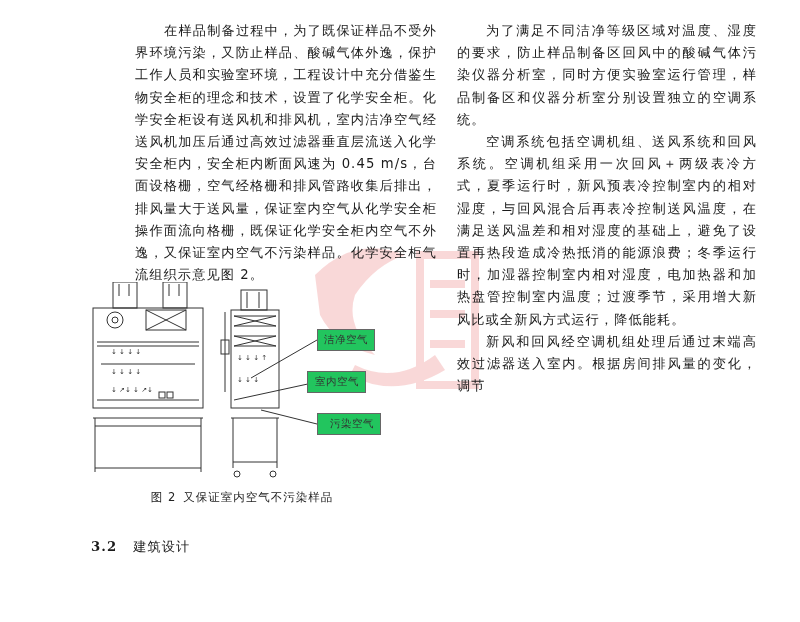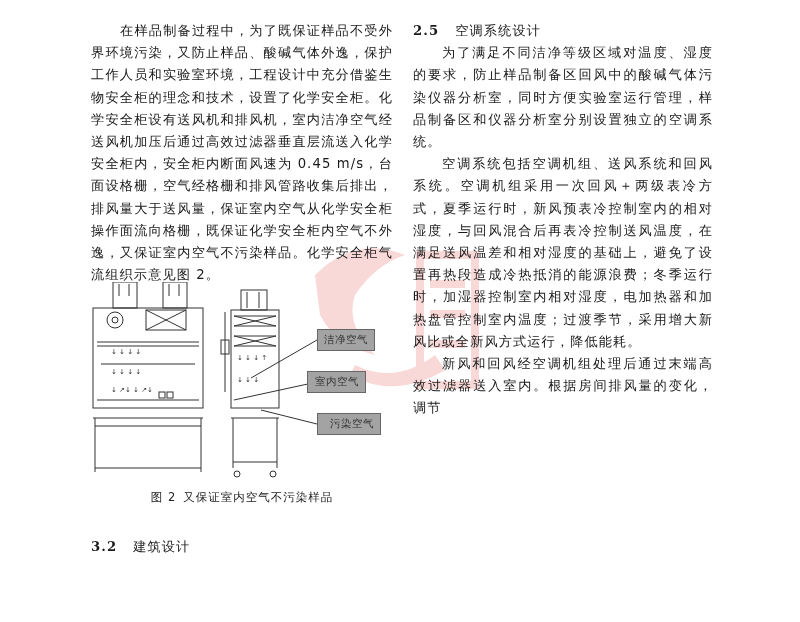--- a/index.html
+++ b/index.html
@@ -1,32 +1,32 @@
 <!DOCTYPE html>
 <html><head>
 <meta charset="utf-8">
 <style>
   html, body { margin:0; padding:0; }
   body { width:800px; height:622px; background:#ffffff; position:relative; overflow:hidden;
          font-family:"DejaVu Sans", "Liberation Sans", sans-serif; color:#1a1a1a; }
-  .col { position:absolute; top:20px; font-size:13.2px; line-height:22.2px; letter-spacing:1.1px; }
+  .col { position:absolute; top:20px; font-size:13.2px; line-height:22.2px; letter-spacing:1.1px;margin-left:44px; }
   .col.left { left:91px; width:302px; }
   .col.right { left:413px; width:300px; }
   p { margin:0; text-align:justify; text-align-last:left; }
   .ind { text-indent:2.2em; }
   .h { font-weight:bold; margin:0; }
   .h .num { font-family:"DejaVu Serif", serif; margin-right:16px; }
   .h .t { font-weight:normal; }
   .fig { position:absolute; left:91px; top:282px; width:300px; height:200px; }
   .caption { position:absolute; left:91px; top:490px; width:302px; text-align:center;
              font-size:11.5px; letter-spacing:1px; color:#222; }
   .caption .n { margin-right:7px; }
   .h24 { position:absolute; left:91px; top:536px; width:302px; font-size:13.2px; letter-spacing:1.1px; line-height:22px;}
   .watermark { position:absolute; left:295px; top:235px; width:190px; height:160px; opacity:0.18; pointer-events:none; }
-  .label-box { position:absolute; background:#a3a3a3; border:1px solid #666; font-family:"DejaVu Serif", serif;
+  .label-box { position:absolute; background:#22c55e; border:1px solid #666; font-family:"DejaVu Serif", serif;
                font-size:10.5px; padding:3px 6px; color:#333; letter-spacing:0.5px; }
 </style>
 </head>
 <body>
 
 <svg class="watermark" viewBox="0 0 190 160">
   <path d="M20 40 Q60 0 110 20 Q80 30 60 60 Q50 90 80 120 Q40 110 25 80 Z" fill="#e03030"></path>
   <path d="M60 130 Q100 150 140 120 L150 135 Q100 165 55 140 Z" fill="#e03030"></path>
   <rect x="125" y="20" width="55" height="130" fill="none" stroke="#e03030" stroke-width="8"></rect>
   <rect x="135" y="45" width="35" height="8" fill="#e03030"></rect>
@@ -111,17 +111,16 @@
 
 <div class="caption">
   <span class="n">图 2</span><span>又保证室内空气不污染样品</span>
 </div>
 
 <div class="h24">
   <div class="h"><span class="num">3.2</span><span class="t">建筑设计</span></div>
 </div>
 
 <div class="col right">
-  <div class="h"><span class="num">2.5</span><span class="t">空调系统设计</span></div>
   <p class="ind">为了满足不同洁净等级区域对温度、湿度的要求，防止样品制备区回风中的酸碱气体污染仪器分析室，同时方便实验室运行管理，样品制备区和仪器分析室分别设置独立的空调系统。</p>
   <p class="ind">空调系统包括空调机组、送风系统和回风系统。空调机组采用一次回风＋两级表冷方式，夏季运行时，新风预表冷控制室内的相对湿度，与回风混合后再表冷控制送风温度，在满足送风温差和相对湿度的基础上，避免了设置再热段造成冷热抵消的能源浪费；冬季运行时，加湿器控制室内相对湿度，电加热器和加热盘管控制室内温度；过渡季节，采用增大新风比或全新风方式运行，降低能耗。</p>
   <p class="ind">新风和回风经空调机组处理后通过末端高效过滤器送入室内。根据房间排风量的变化，调节</p>
 </div>
 
 </body></html>

